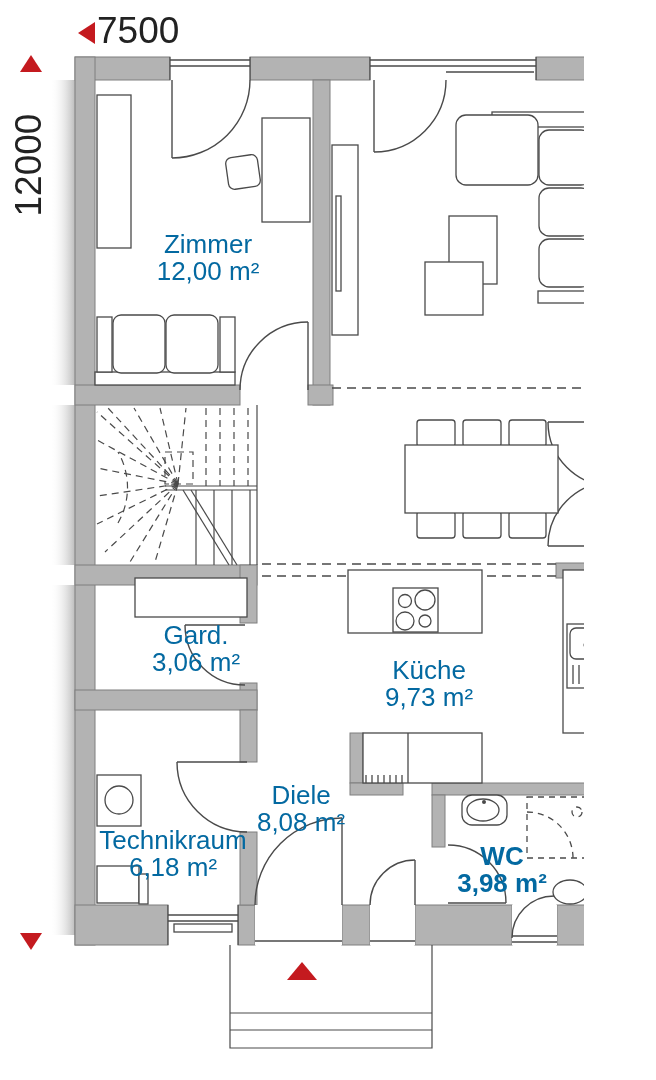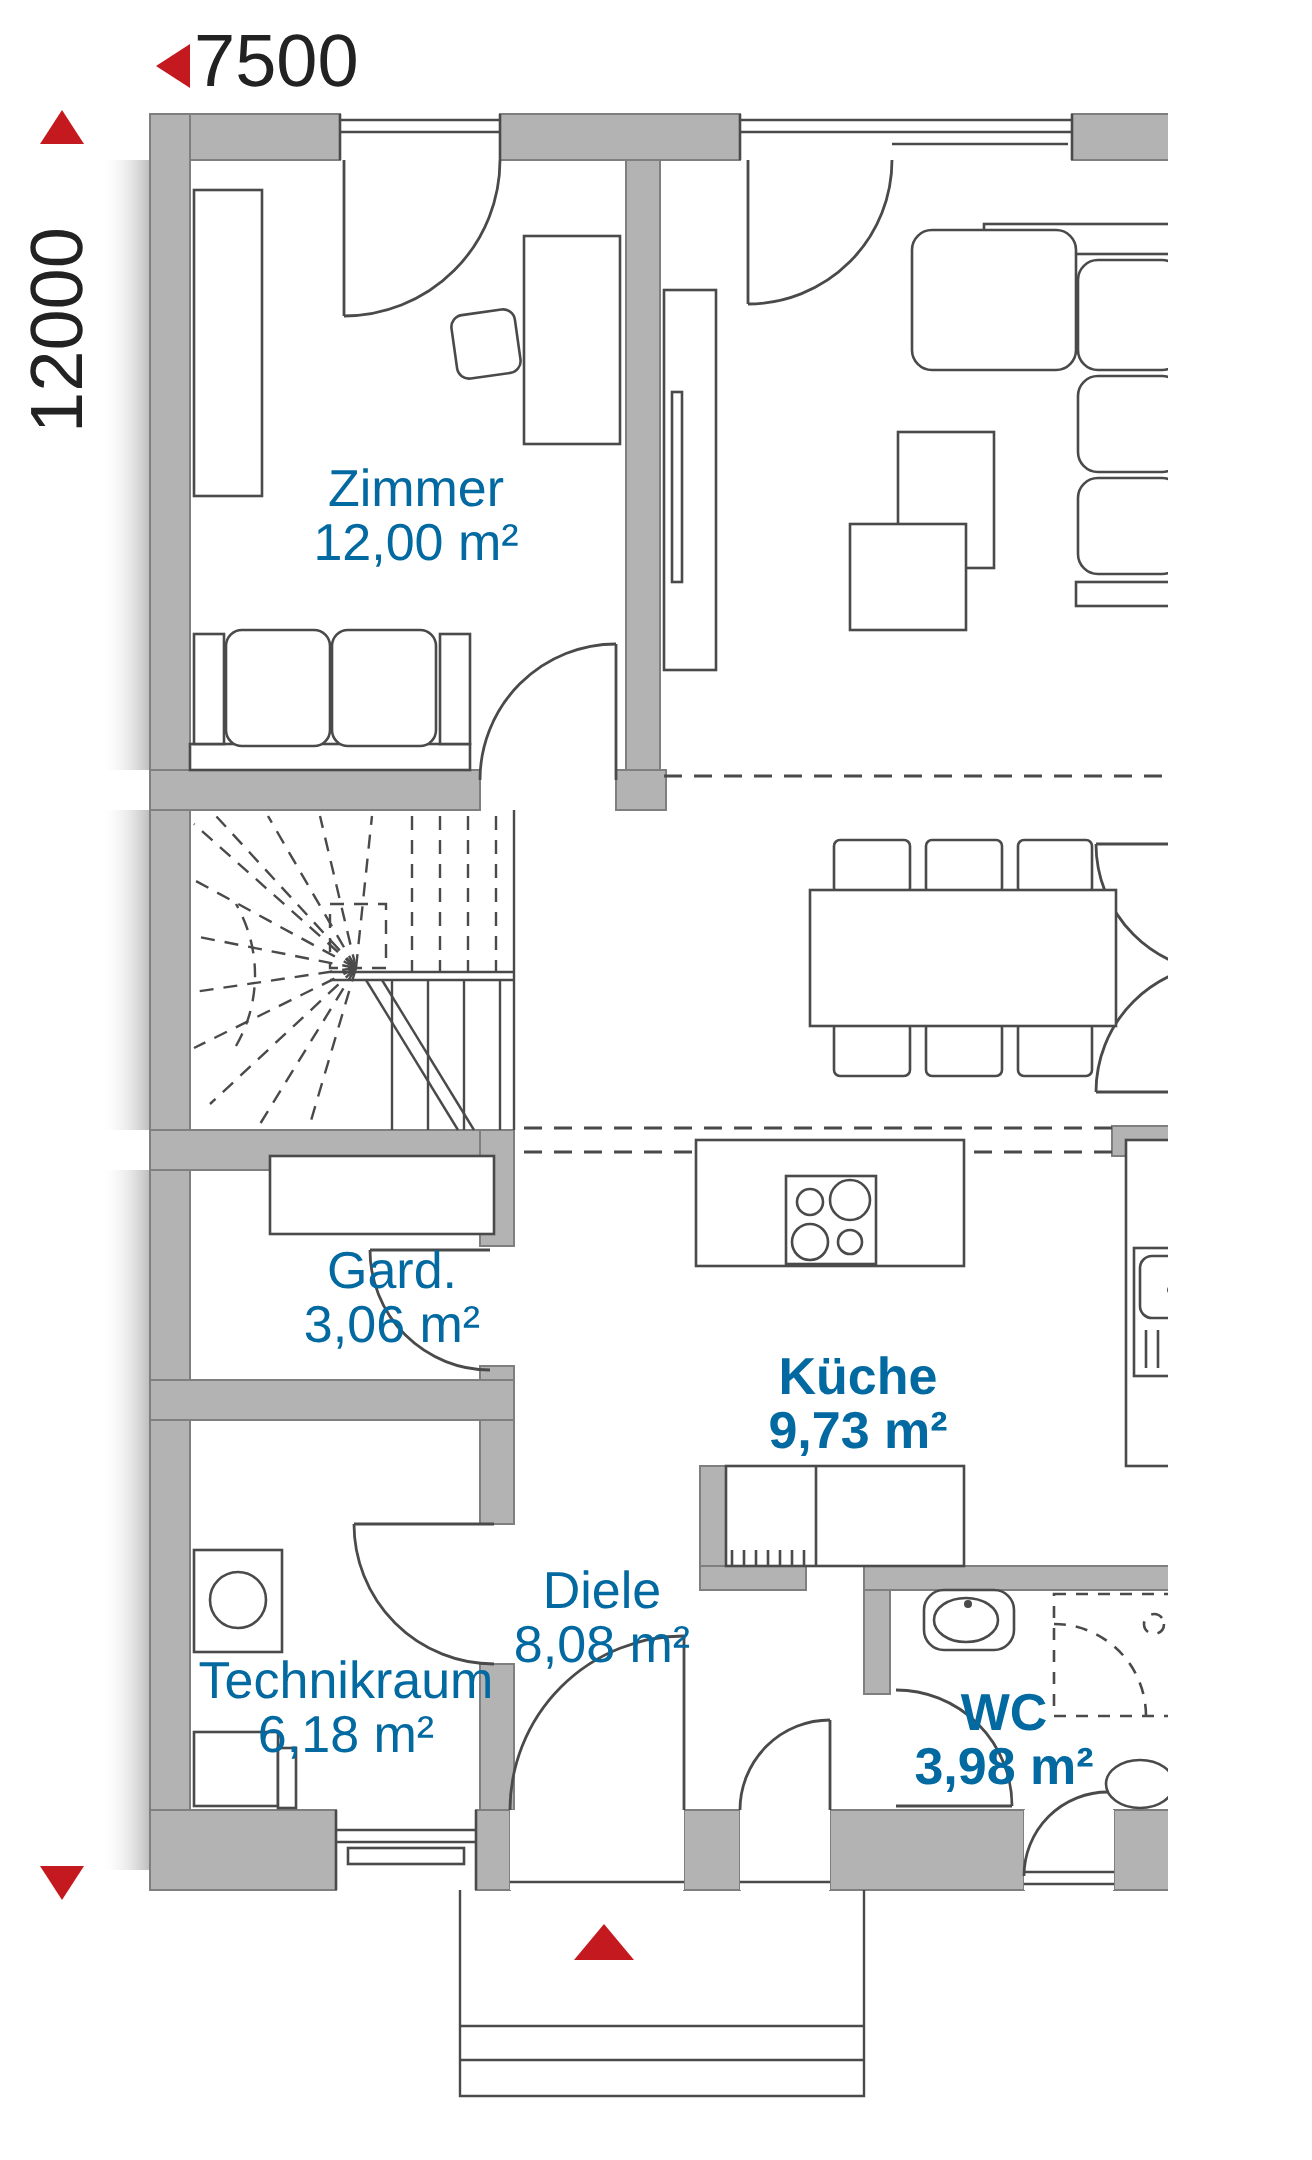--- a/index.html
+++ b/index.html
@@ -331,21 +331,21 @@
 <div class="dim dim-left">12000</div>
 
 <div class="room-label" style="left:208px;top:231px;">
   <span>Zimmer</span>
   <span>12,00 m²</span>
 </div>
 <div class="room-label" style="left:168px;top:622px;margin-left:28px;">
   <span>Gard.</span>
   <span>3,06 m²</span>
 </div>
-<div class="room-label" style="left:429px;top:675px;font-weight:bold;">
+<div class="room-label" style="left:429px;top:657px;">
   <span>Küche</span>
   <span>9,73 m²</span>
 </div>
 <div class="room-label" style="left:301px;top:782px;">
   <span>Diele</span>
   <span>8,08 m²</span>
 </div>
 <div class="room-label" style="left:173px;top:827px;">
   <span>Technikraum</span>
   <span>6,18 m²</span>

